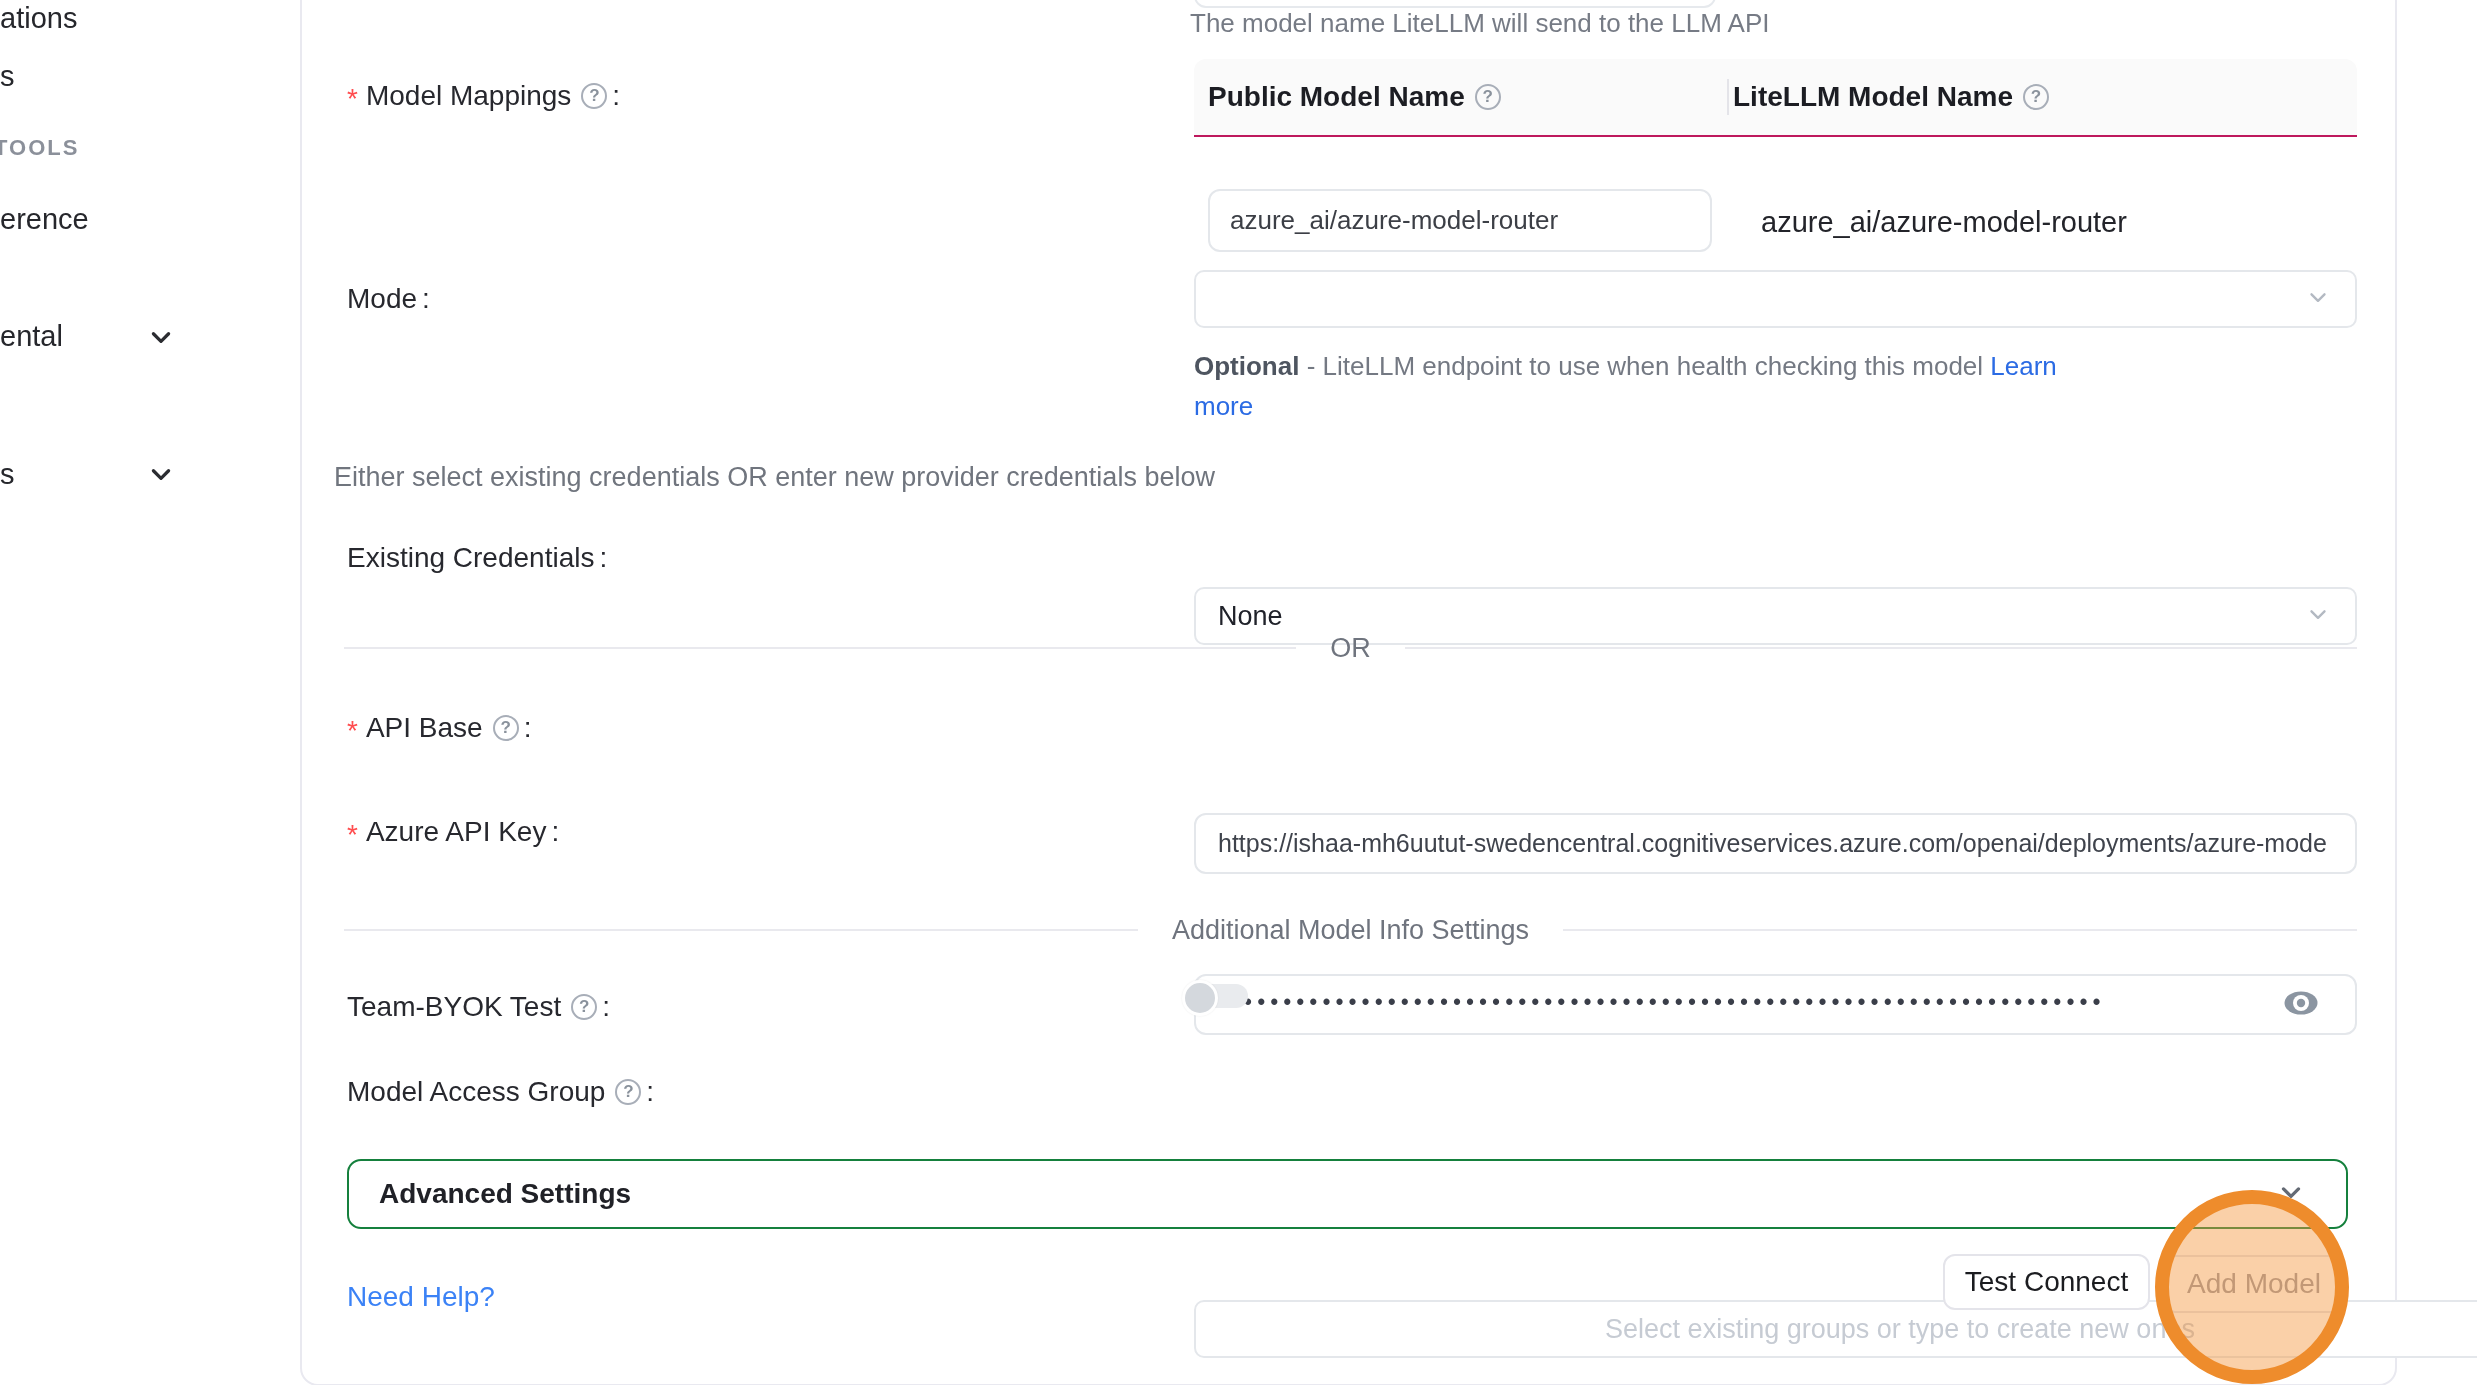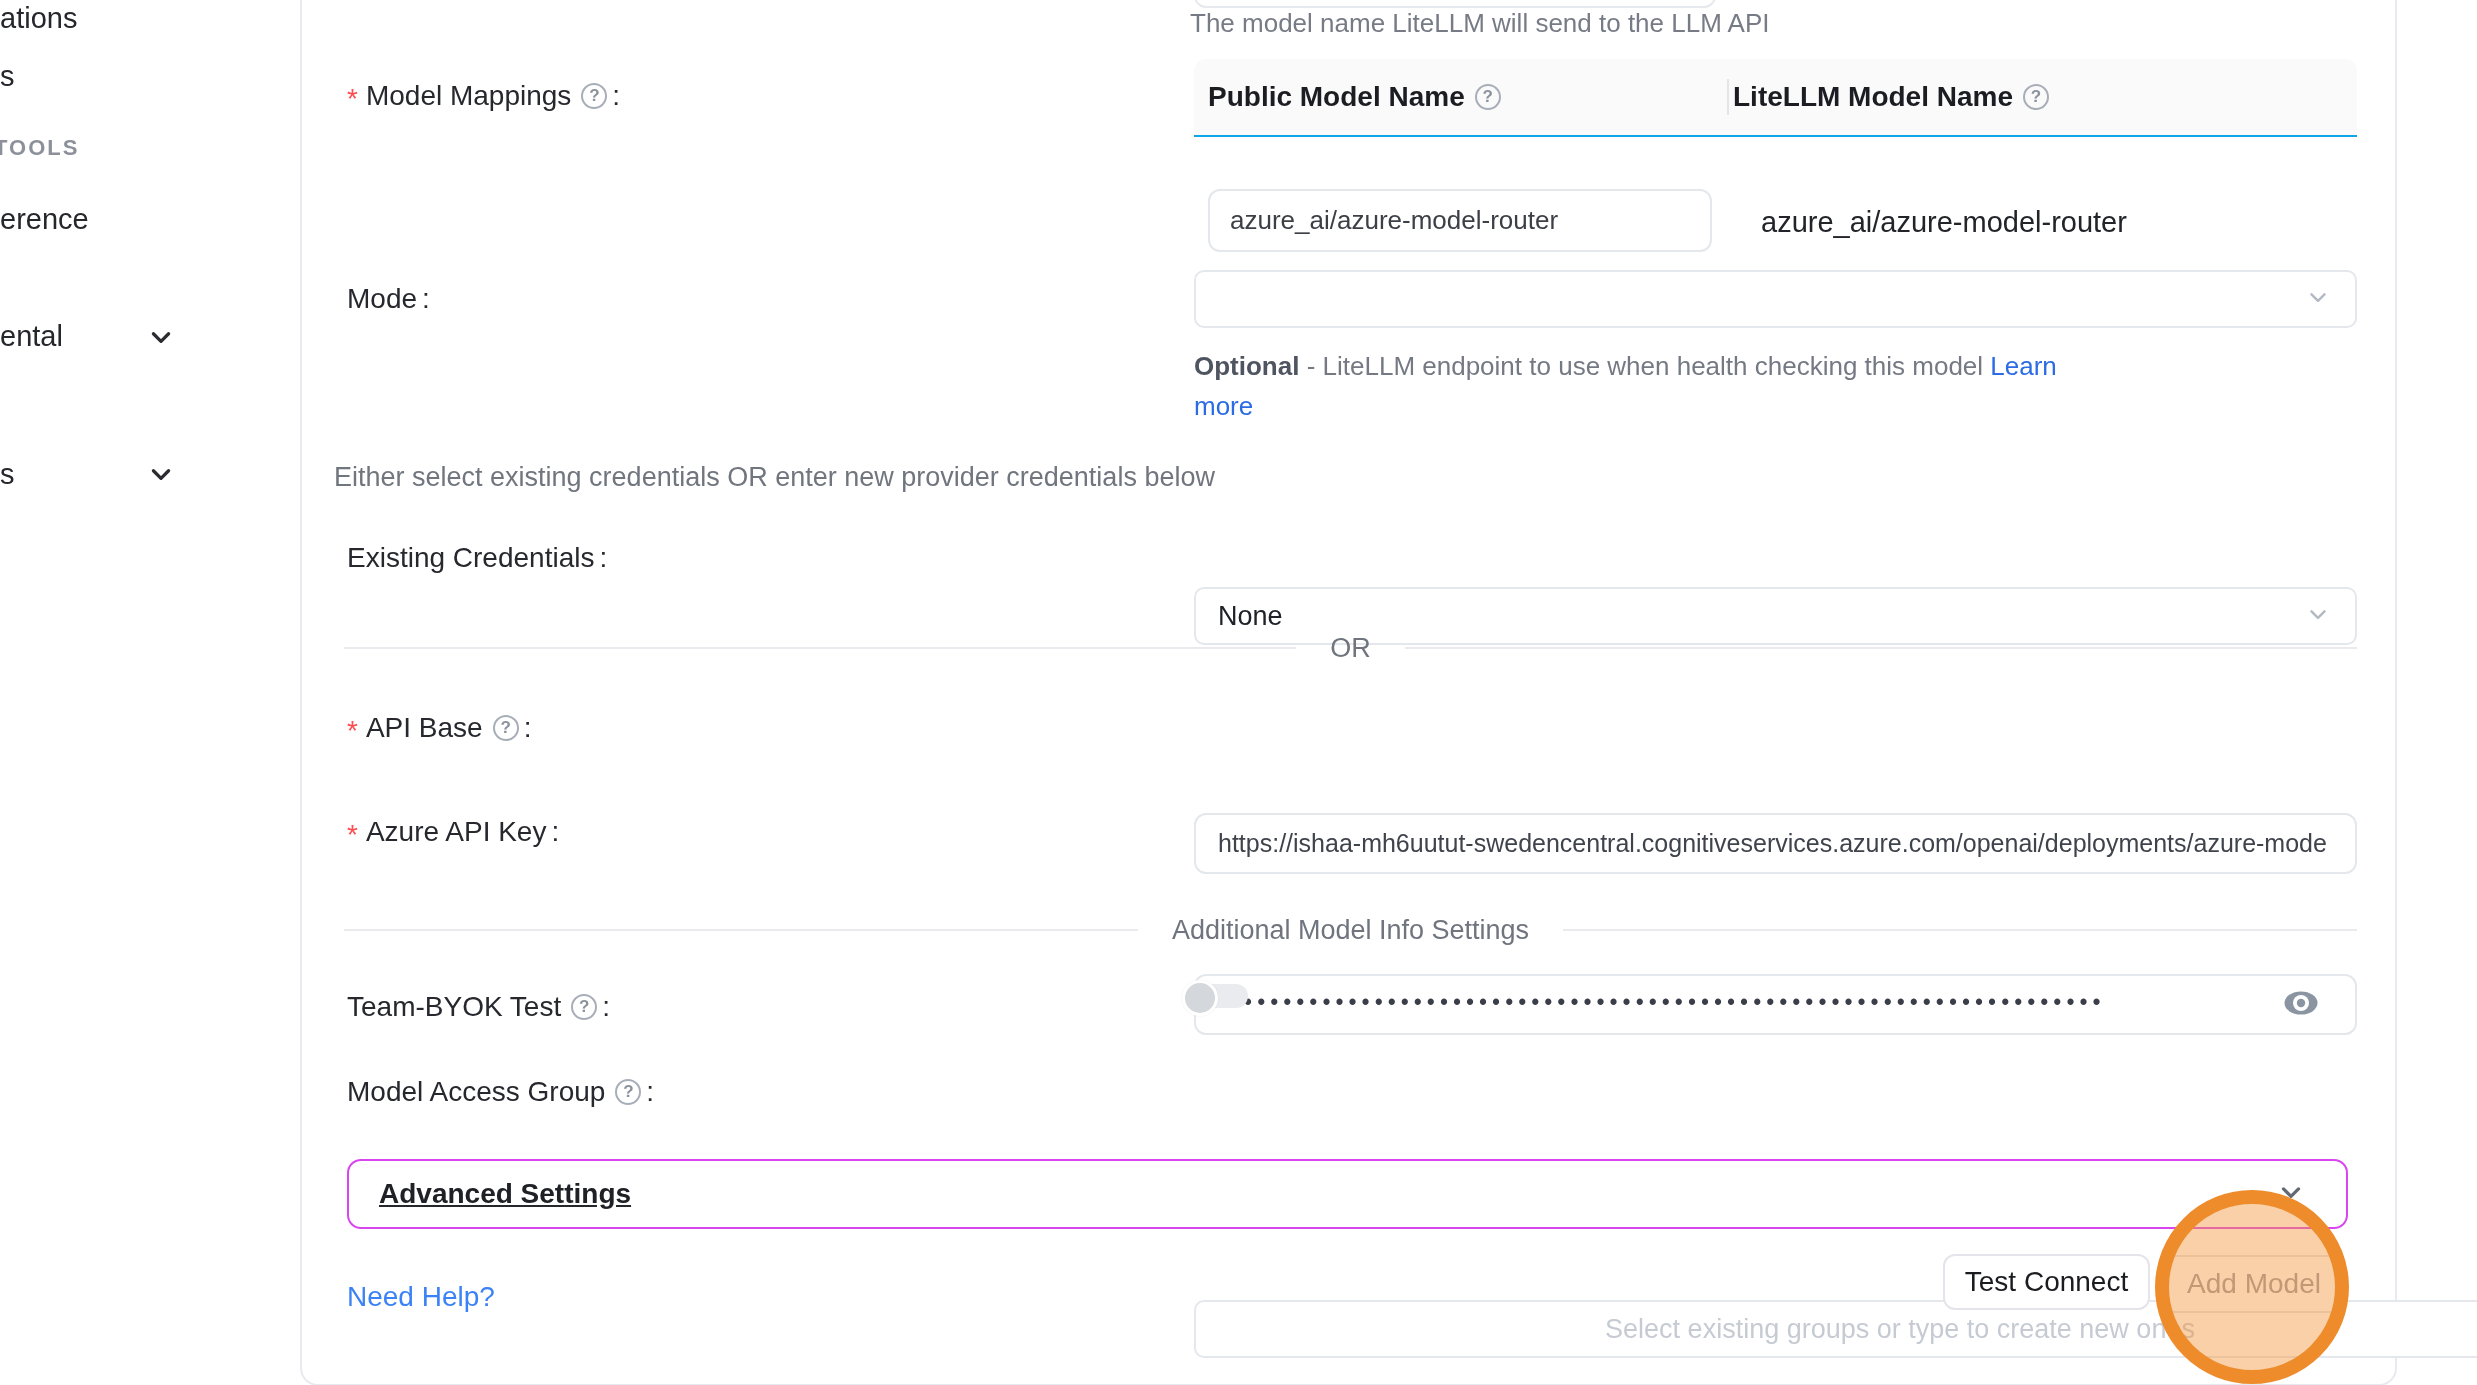--- a/index.html
+++ b/index.html
@@ -26,21 +26,21 @@
   .lblrow{display:flex;align-items:center;height:36px;font-size:28px;color:#27282e;white-space:nowrap;}
   .req{color:#ff4d4f;font-size:28px;margin-right:8px;position:relative;top:3px;}
   .qicon{display:inline-flex;align-items:center;justify-content:center;width:26px;height:26px;
     border:2px solid #a8aeb8;border-radius:50%;font-size:17px;font-weight:600;color:#8a929c;
     margin-left:10px;box-sizing:border-box;}
   .colon{margin-left:5px;}
 
   
   .map-table{left:1194px;top:59px;width:1163px;}
   .map-head{display:flex;height:76px;background:#fafafa;border-radius:12px 12px 0 0;
-    border-bottom:2px solid #0ea5e9;position:relative;align-items:center;}
+    border-bottom:2px solid #be185d;position:relative;align-items:center;}
   .map-head .c1{width:535px;padding-left:14px;box-sizing:border-box;display:flex;align-items:center;}
   .map-head .c2{flex:1;padding-left:4px;display:flex;align-items:center;}
   .head-txt{font-size:28px;font-weight:600;color:#1c1d23;}
   .head-sep{position:absolute;left:533px;top:20px;width:2px;height:36px;background:#e4e4e9;}
   .map-body{position:relative;height:112px;border-bottom:2px solid #f0f0f4;margin-top:40px;}
   .map-input{position:absolute;left:14px;top:12px;width:504px;height:63px;border:2px solid #e4e7eb;
     border-radius:12px;font-size:26px;color:#3c3f46;padding:0 20px;box-sizing:border-box;
     font-family:"Liberation Sans","DejaVu Sans",sans-serif;outline:none;background:#fff;}
   .map-val{position:absolute;left:551px;top:0;height:90px;display:flex;align-items:center;
     padding-left:16px;font-size:29px;color:#23242a;}
@@ -67,22 +67,22 @@
   .divider .dtxt{margin:0 34px;font-size:27px;color:#6f747e;white-space:nowrap;}
   .dtxt-dark{color:#565b66;}
 
   
   .toggle{left:1182px;top:979px;width:70px;height:34px;cursor:pointer;}
   .tg-track{position:absolute;left:4px;top:5px;width:62px;height:24px;border-radius:13px;background:#e9ebee;}
   .tg-knob{position:absolute;left:0;top:1px;width:30px;height:30px;border-radius:50%;background:#d4d8dd;
     border:3px solid #ffffff;box-sizing:content-box;box-shadow:0 0 2px rgba(0,0,0,0.08);}
 
   
-  .adv{left:347px;top:1159px;width:2001px;height:70px;border:2px solid #d946ef;border-radius:14px;
-    background:#fff;display:flex;align-items:center;box-sizing:border-box;cursor:pointer;position:absolute;text-decoration:underline;}
+  .adv{left:347px;top:1159px;width:2001px;height:70px;border:2px solid #15803d;border-radius:14px;
+    background:#fff;display:flex;align-items:center;box-sizing:border-box;cursor:pointer;position:absolute;}
   .adv-title{padding-left:30px;font-size:28px;font-weight:700;color:#202127;}
   .adv-chev{position:absolute;right:40px;top:50%;transform:translateY(-50%);}
 
   .link{font-size:28px;color:#3b82f6;cursor:pointer;}
 
   .btn{position:absolute;display:flex;align-items:center;justify-content:center;background:#fff;
     border:2px solid #e4e4ea;border-radius:12px;font-size:28px;cursor:pointer;box-sizing:border-box;
     font-family:"Liberation Sans","DejaVu Sans",sans-serif;}
   .btn-test{left:1943px;top:1254px;width:207px;height:56px;color:#1b1c20;}
   .btn-add{left:2163px;top:1255px;width:182px;height:58px;color:#9a9aa4;}

